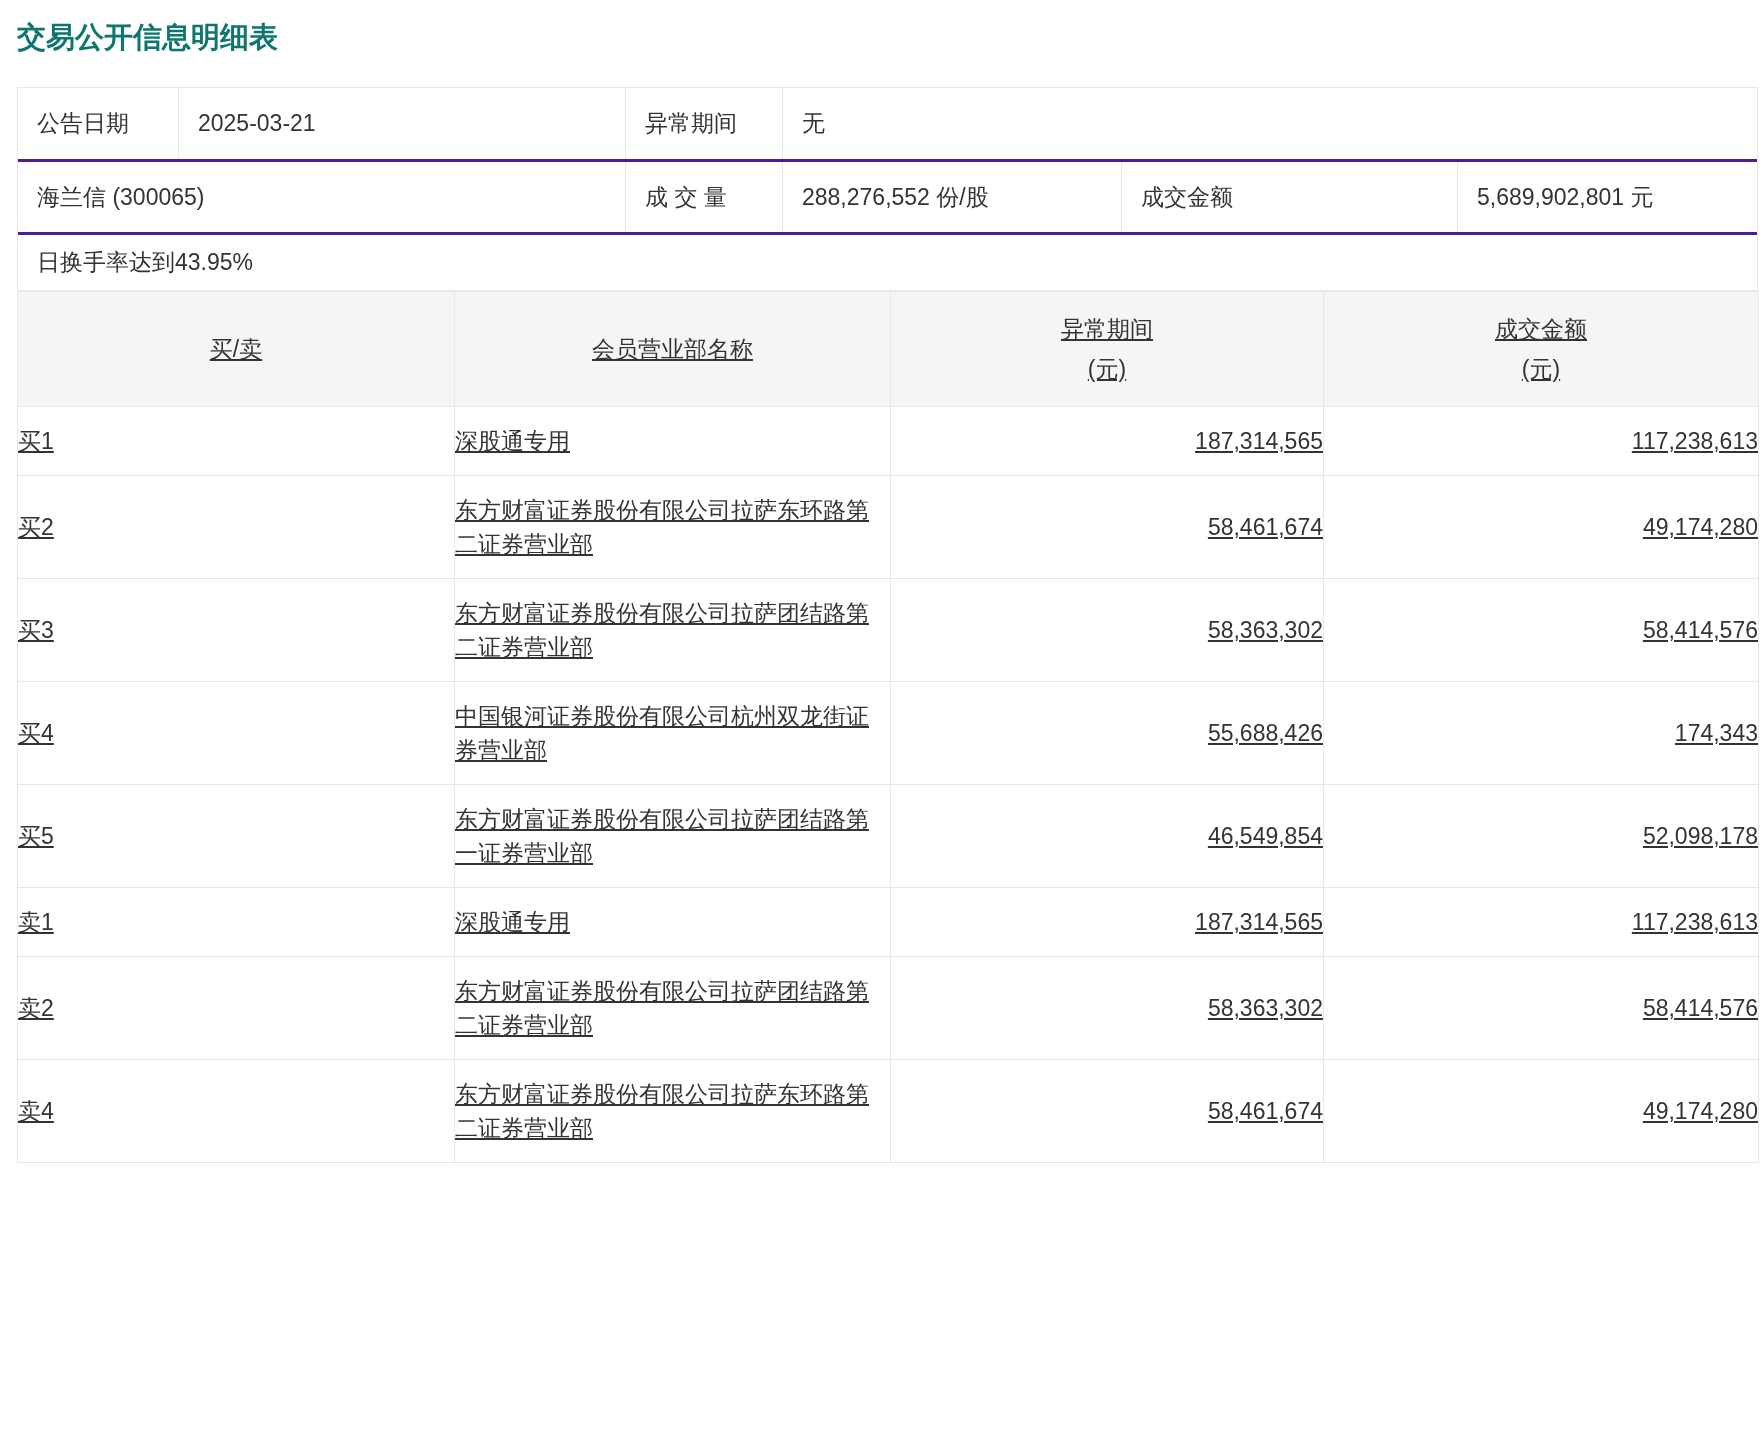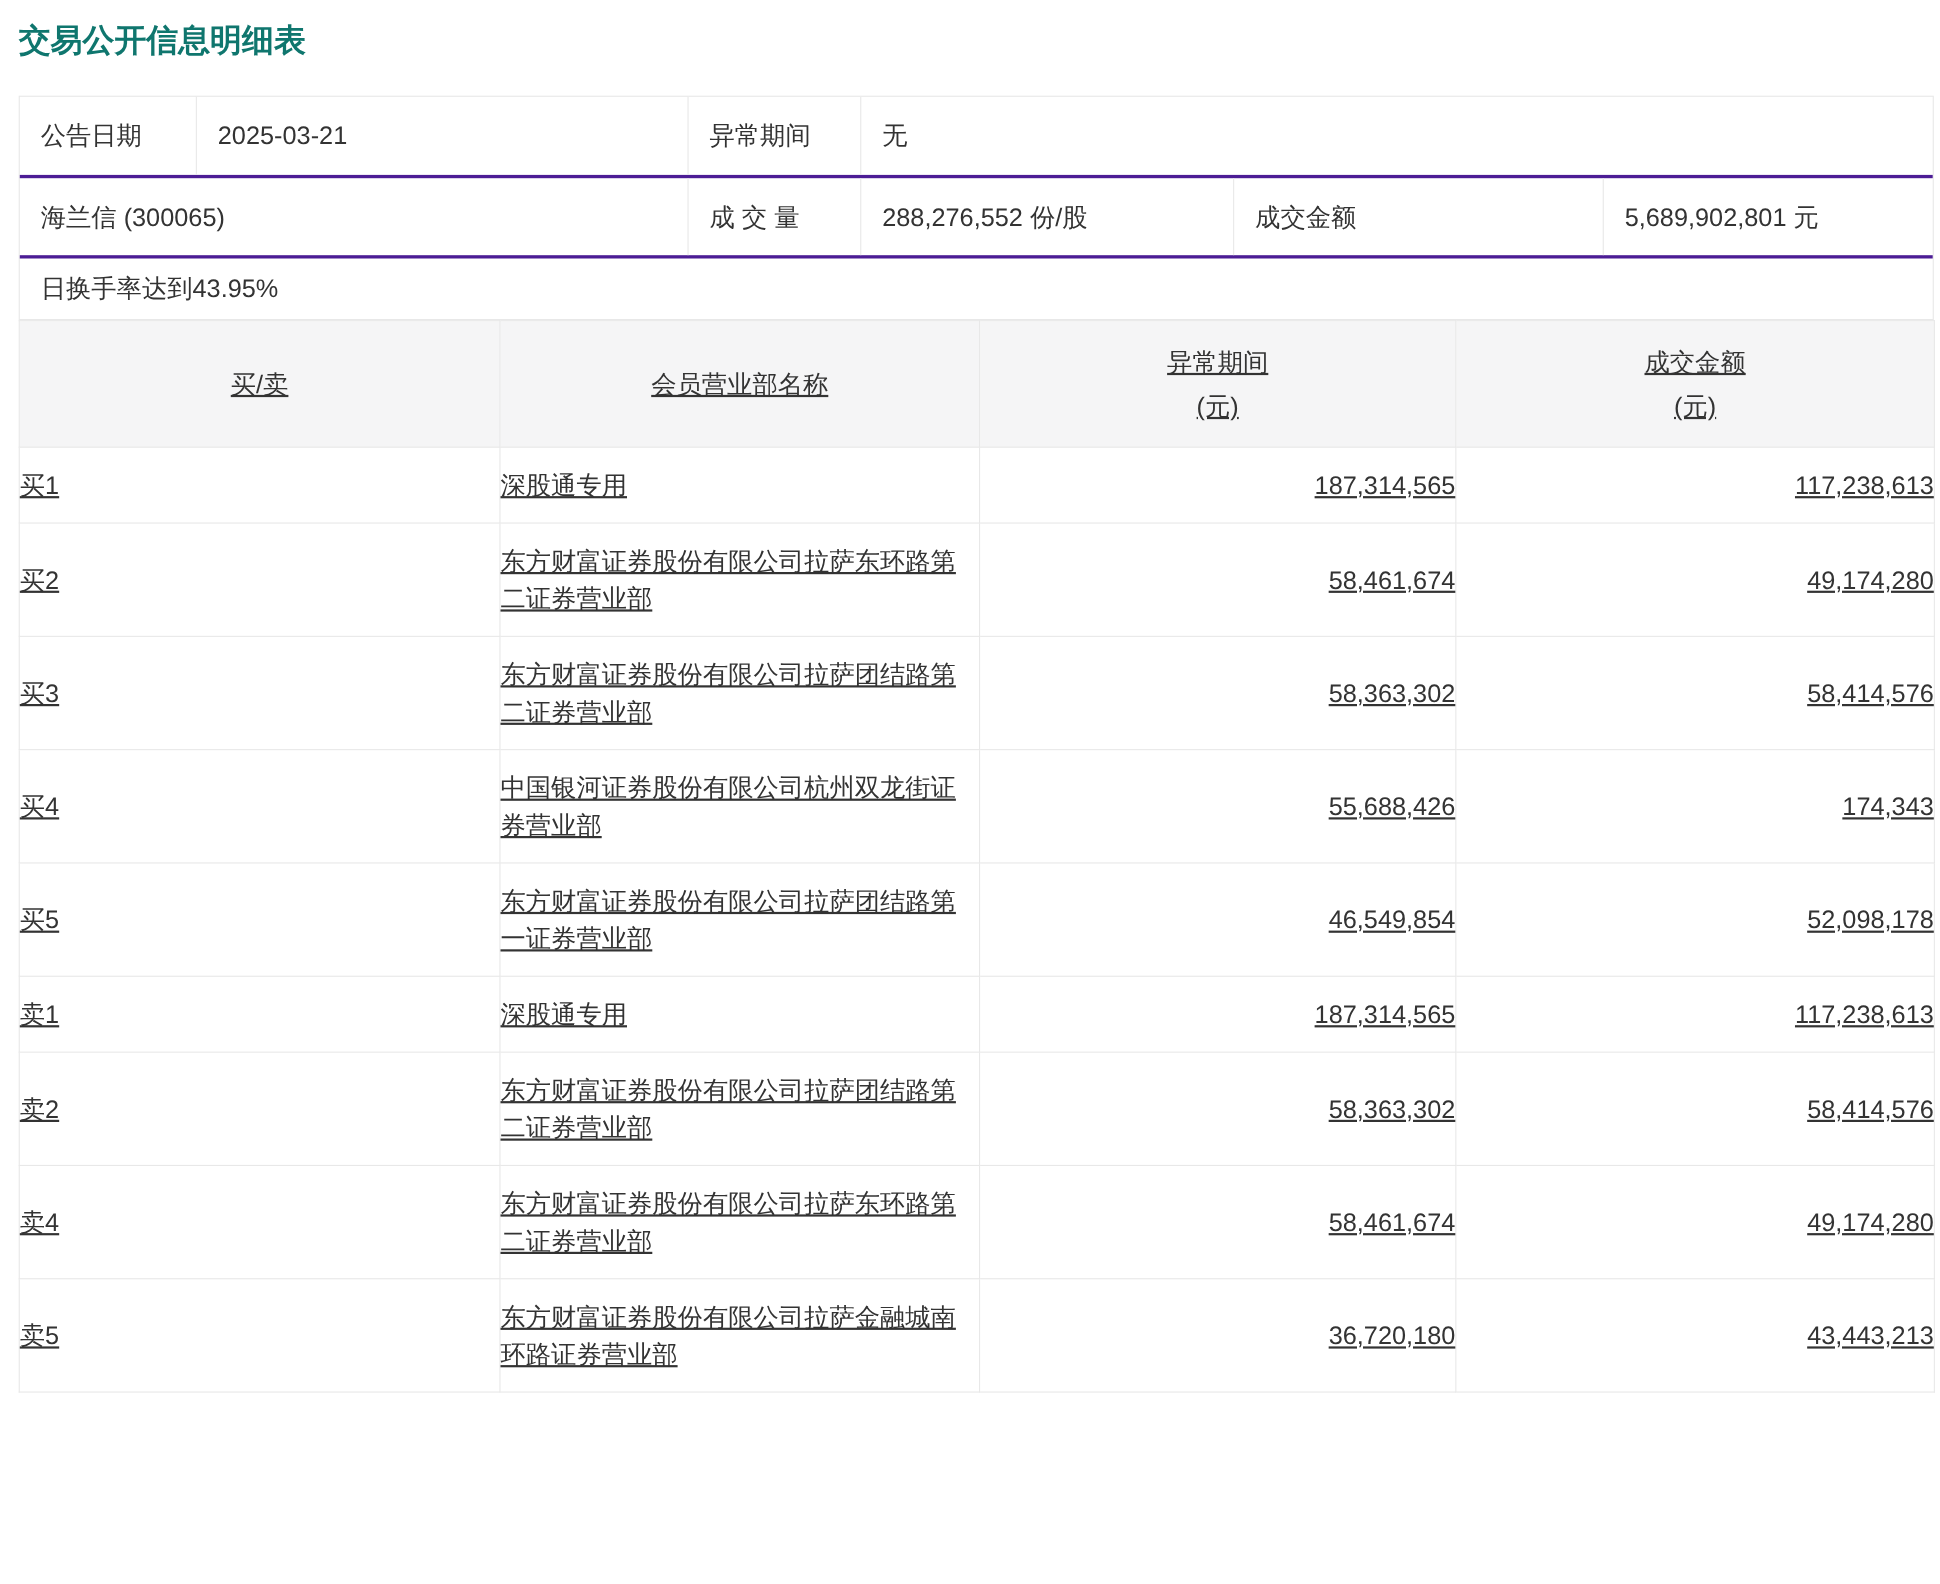--- a/index.html
+++ b/index.html
@@ -176,22 +176,16 @@
         <td class="branch">东方财富证券股份有限公司拉萨团结路第二证券营业部</td>
         <td class="amt">58,363,302</td>
         <td class="amt">58,414,576</td>
       </tr>
       <tr>
         <td class="side">卖4</td>
         <td class="branch">东方财富证券股份有限公司拉萨东环路第二证券营业部</td>
         <td class="amt">58,461,674</td>
         <td class="amt">49,174,280</td>
       </tr>
-      <tr>
-        <td class="side">卖5</td>
-        <td class="branch">东方财富证券股份有限公司拉萨金融城南环路证券营业部</td>
-        <td class="amt">36,720,180</td>
-        <td class="amt">43,443,213</td>
-      </tr>
     </tbody>
   </table>
 
 </div>
 
 </body></html>

